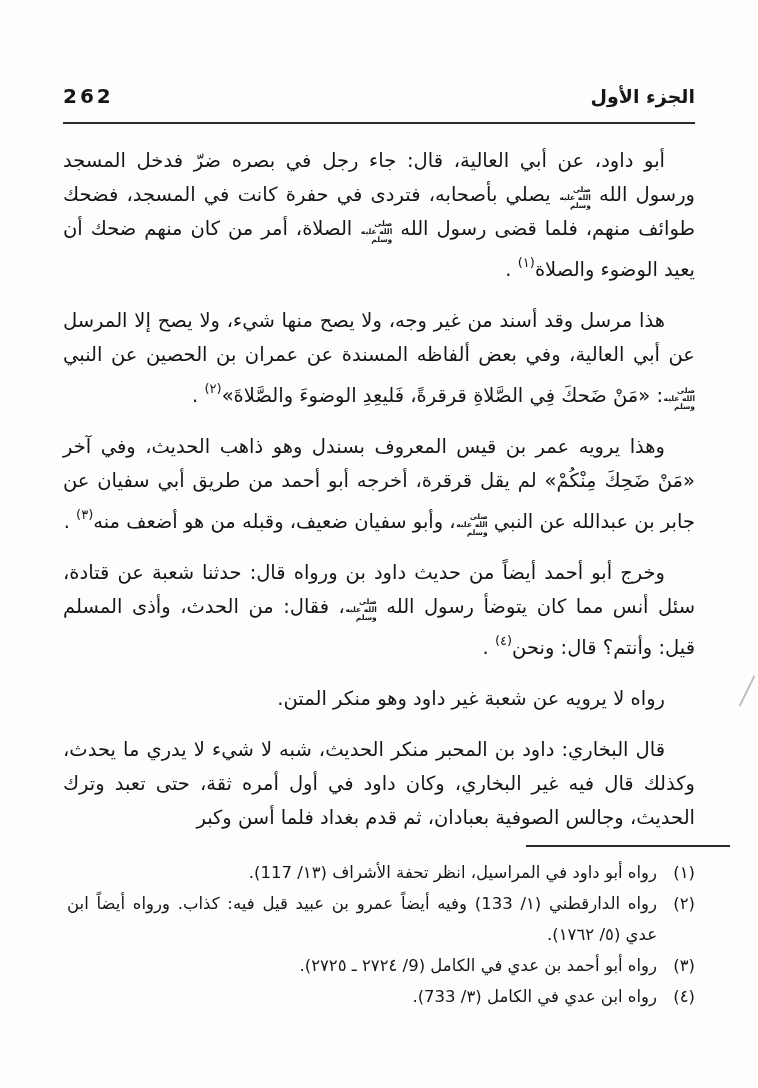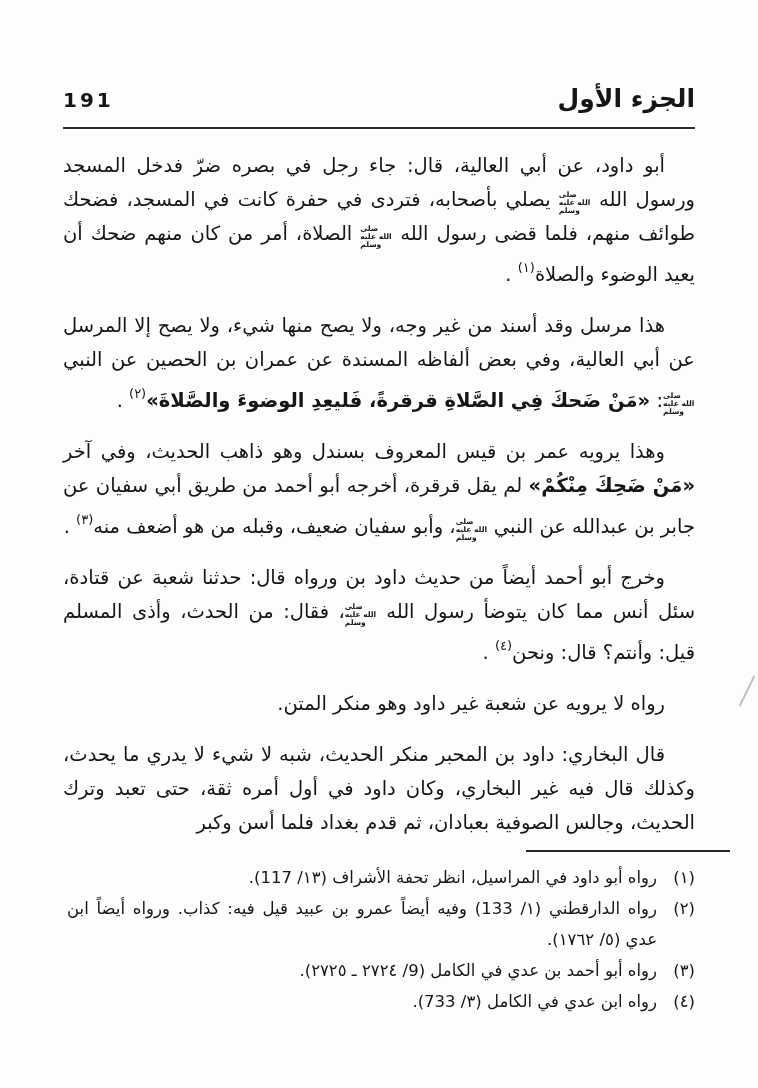--- a/index.html
+++ b/index.html
@@ -14,50 +14,50 @@
     overflow:hidden;
     box-sizing:border-box;
   }
   .page-header{
     display:flex;
     justify-content:space-between;
     align-items:baseline;
     padding:84px 63px 0 63px;
     font-weight:bold;
   }
-  .section-title{font-size:25px;}
+  .section-title{font-size:19px;}
   .page-number{font-size:20px;letter-spacing:3px;}
   .header-rule{
     margin:14px 63px 0 63px;
     border-top:2px solid #2c2c2c;
     height:0;
   }
   .body-text{
     margin:20px 63px 0 63px;
     font-size:19.5px;
     line-height:34px;
     text-align:justify;
     text-justify:inter-word;
   }
   .para{margin:0 0 17px 0;text-indent:30px;}
   .para:last-child{margin-bottom:4px;}
   .seg{white-space:pre-wrap;}
-  .quote{font-weight:bold;}
+  .quote{font-weight:normal;}
   .fnref{
     font-size:13px;
     vertical-align:9px;
     letter-spacing:-1px;
     white-space:nowrap;
   }
   .saw{
     display:inline-block;
     width:32px;
     font-size:7.5px;
     line-height:8px;
-    text-align:left;
+    text-align:right;
     font-weight:bold;
     vertical-align:-7px;
     white-space:normal;
     text-indent:0;
   }
   .footnote-rule{
     width:204px;
     margin:10px 28px 10px auto;
     border-top:2px solid #2a2a2a;
     height:0;
@@ -80,21 +80,21 @@
     border-radius:2px;
   }
 </style>
 </head>
 <body>
 
 <div class="page">
 
   <header class="page-header">
     <span class="section-title">الجزء الأول</span>
-    <span class="page-number">191</span>
+    <span class="page-number">262</span>
   </header>
 
   <div class="header-rule"></div>
 
   <main class="body-text">
       <p class="para"><span class="seg">أبو داود، عن أبي العالية، قال: جاء رجل في بصره ضرّ فدخل المسجد ورسول الله </span><span class="saw">صلى الله عليه وسلم</span><span class="seg"> يصلي بأصحابه، فتردى في حفرة كانت في المسجد، فضحك طوائف منهم، فلما قضى رسول الله </span><span class="saw">صلى الله عليه وسلم</span><span class="seg"> الصلاة، أمر من كان منهم ضحك أن يعيد الوضوء والصلاة</span><span class="fnref">(١)</span><span class="seg"> .</span></p>
       <p class="para"><span class="seg">هذا مرسل وقد أسند من غير وجه، ولا يصح منها شيء، ولا يصح إلا المرسل عن أبي العالية، وفي بعض ألفاظه المسندة عن عمران بن الحصين عن النبي </span><span class="saw">صلى الله عليه وسلم</span><span class="seg">: </span><span class="seg quote">«مَنْ ضَحكَ فِي الصَّلاةِ قرقرةً، فَليعِدِ الوضوءَ والصَّلاةَ»</span><span class="fnref">(٢)</span><span class="seg"> .</span></p>
       <p class="para"><span class="seg">وهذا يرويه عمر بن قيس المعروف بسندل وهو ذاهب الحديث، وفي آخر </span><span class="seg quote">«مَنْ ضَحِكَ مِنْكُمْ»</span><span class="seg"> لم يقل قرقرة، أخرجه أبو أحمد من طريق أبي سفيان عن جابر بن عبدالله عن النبي </span><span class="saw">صلى الله عليه وسلم</span><span class="seg">، وأبو سفيان ضعيف، وقبله من هو أضعف منه</span><span class="fnref">(٣)</span><span class="seg"> .</span></p>
       <p class="para"><span class="seg">وخرج أبو أحمد أيضاً من حديث داود بن ورواه قال: حدثنا شعبة عن قتادة، سئل أنس مما كان يتوضأ رسول الله </span><span class="saw">صلى الله عليه وسلم</span><span class="seg">، فقال: من الحدث، وأذى المسلم قيل: وأنتم؟ قال: ونحن</span><span class="fnref">(٤)</span><span class="seg"> .</span></p>
       <p class="para"><span class="seg">رواه لا يرويه عن شعبة غير داود وهو منكر المتن.</span></p>

